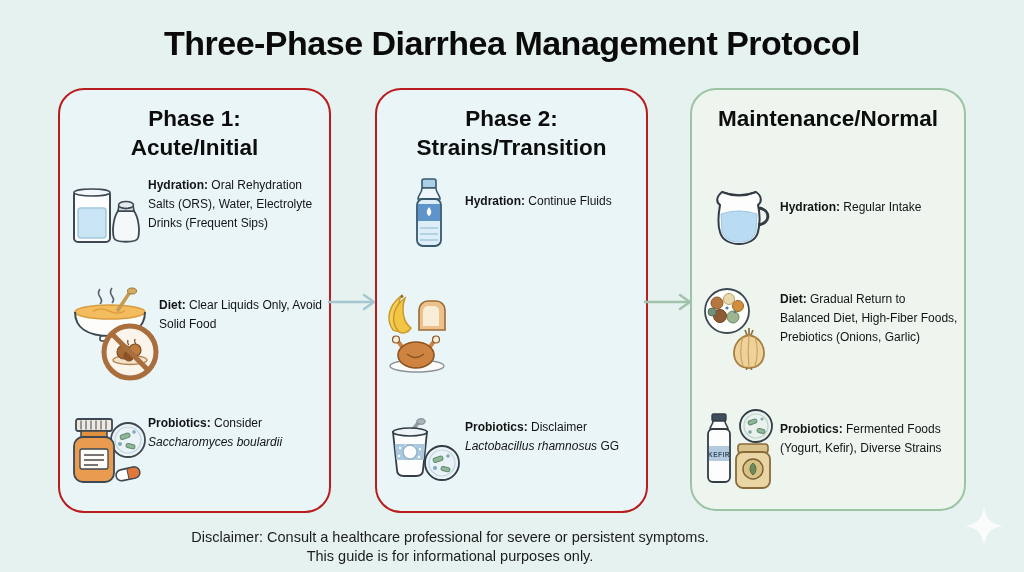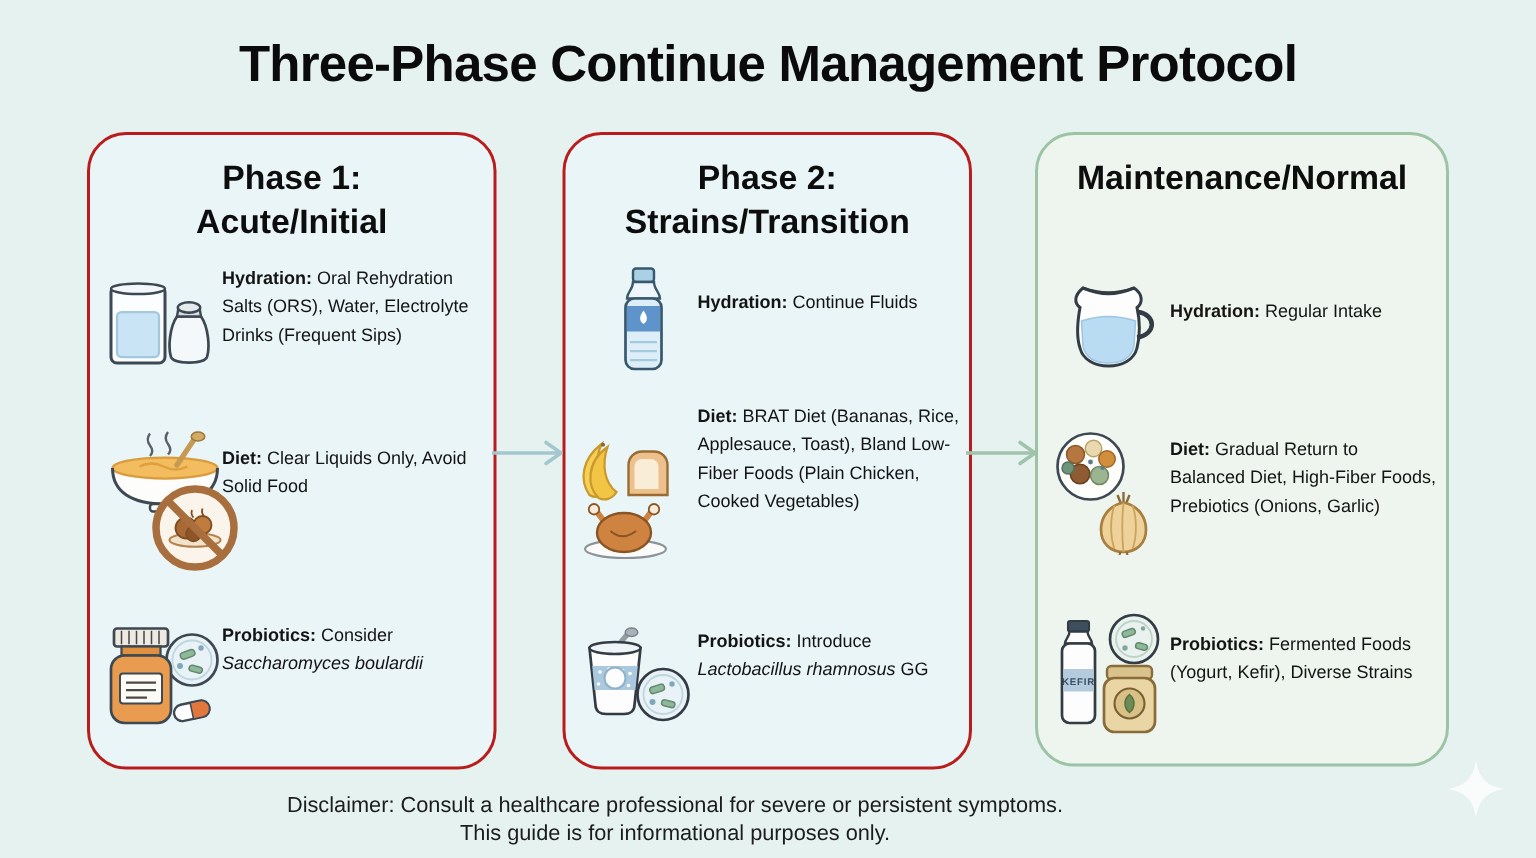--- a/index.html
+++ b/index.html
@@ -24,21 +24,21 @@
     margin-top:14px;text-align:center;font-size:22.5px;font-weight:700;
     line-height:29px;color:#0d0d0d;
   }
   .row{position:absolute;left:8px;display:flex;align-items:flex-start;width:258px;}
   .icon-box{width:74px;flex:0 0 74px;position:relative;}
   .txt{margin:0;font-size:12px;line-height:19px;width:182px;margin-left:6px;}
   .txt b{font-weight:700;}
   .txt em{font-style:italic;}
   
   #card1 .row1{top:86px;}  #card1 .row1 .icon-box svg{margin-top:8px;}
-  #card1 .row2{top:192px;} #card1 .row2 .txt{margin-top:14px;}
+  #card1 .row2{top:192px;gap:11px;} #card1 .row2 .txt{margin-top:14px;}
   #card1 .row2 .icon-box{height:108px;}
   #card1 .row3{top:318px;} #card1 .row3 .txt{margin-top:6px;}
   #card2 .row1{top:86px;}  #card2 .row1 .txt{margin-top:16px;}
   #card2 .row1 .icon-box svg{margin-left:26px;margin-top:2px;}
   #card2 .row2{top:172px;} #card2 .row2 .txt{margin-top:6px;}
   #card2 .row2 .icon-box svg{margin-top:26px;}
   #card2 .row3{top:320px;} #card2 .row3 .txt{margin-top:8px;}
   #card2 .row3 .icon-box svg{margin-top:8px;}
   #card3 .row1{top:92px;}  #card3 .row1 .txt{margin-top:16px;}
   #card3 .row1 .icon-box svg{margin-left:12px;margin-top:2px;}
@@ -50,21 +50,21 @@
   #arrow1{left:328px;} #arrow2{left:644px;}
   .disclaimer{
     position:absolute;top:528px;left:0;width:900px;text-align:center;
     font-size:14.5px;line-height:18.5px;color:#1c1c1c;
   }
   .sparkle{position:absolute;left:965px;top:507px;opacity:0.8;}
 </style>
 </head>
 <body>
 
-<div class="page-title">Three-Phase Continue Management Protocol</div>
+<div class="page-title">Three-Phase Diarrhea Management Protocol</div>
 
 <div class="card" id="card1">
   <div class="card-title">
     <div>Phase 1:</div>
     <div>Acute/Initial</div>
   </div>
 
   <div class="row row1">
     <div class="icon-box">
       <svg width="72" height="64" viewBox="0 0 72 64">
@@ -181,23 +181,20 @@
           <ellipse cx="30" cy="30" rx="27" ry="6" fill="#fbfbfa" stroke="#8b9298" stroke-width="1.4"></ellipse>
           <line x1="16" y1="12" x2="10" y2="4" stroke="#ce8440" stroke-width="4"></line>
           <line x1="42" y1="12" x2="48" y2="4" stroke="#ce8440" stroke-width="4"></line>
           <circle cx="9" cy="3.5" r="3.5" fill="#f6ecd9" stroke="#8a5424" stroke-width="1.2"></circle>
           <circle cx="49" cy="3.5" r="3.5" fill="#f6ecd9" stroke="#8a5424" stroke-width="1.2"></circle>
           <ellipse cx="29" cy="19" rx="18" ry="13" fill="#ce8440" stroke="#8a5424" stroke-width="1.6"></ellipse>
           <path d="M20,18 q8,7 17,0" stroke="#8a5424" stroke-width="1.3" fill="none"></path>
         </g>
       </svg>
     </div>
-    <p class="txt">
-      <b>Diet:</b><span> BRAT Diet (Bananas, Rice, Applesauce, Toast), Bland Low-Fiber Foods (Plain Chicken, Cooked Vegetables)</span><em></em><span></span>
-    </p>
   </div>
 
   <div class="row row3">
     <div class="icon-box">
       <svg width="76" height="64" viewBox="0 0 76 64">
         <line x1="34" y1="4" x2="23" y2="17" stroke="#949ca3" stroke-width="3.5" stroke-linecap="round"></line>
         <ellipse cx="36" cy="3.5" rx="4.2" ry="2.8" fill="#aab2b9" stroke="#7b848c" stroke-width="1"></ellipse>
         <path d="M8,14 L12,52 C12,56 15,58 19,58 L31,58 C35,58 38,56 38,52 L42,14 Z" fill="#fdfdfd" stroke="#333c44" stroke-width="1.8"></path>
         <path d="M9.8,26 L11.4,42 L38.6,42 L40.2,26 Z" fill="#abc9de"></path>
         <circle cx="15" cy="30" r="1.2" fill="#fff"></circle>
@@ -212,21 +209,21 @@
           <circle cx="57" cy="45" r="17" fill="#e9f2f6" stroke="#333c44" stroke-width="1.8"></circle>
           <circle cx="57" cy="45" r="13" fill="none" stroke="#bdd6e0" stroke-width="1.2"></circle>
           <rect x="48" y="39" width="10" height="4.5" rx="2.2" fill="#8fb89b" stroke="#628a6e" stroke-width="1" transform="rotate(-18 53 41)"></rect>
           <rect x="56" y="49" width="9" height="4" rx="2" fill="#8fb89b" stroke="#628a6e" stroke-width="1" transform="rotate(14 60 51)"></rect>
           <circle cx="50" cy="50" r="2" fill="#7fa8bd"></circle>
             <circle cx="63" cy="38" r="1.8" fill="#7fa8bd"></circle>
         </g>
       </svg>
     </div>
     <p class="txt">
-      <b>Probiotics:</b><span> Introduce </span><em>Lactobacillus rhamnosus</em><span> GG</span>
+      <b>Probiotics:</b><span> Disclaimer </span><em>Lactobacillus rhamnosus</em><span> GG</span>
     </p>
   </div>
 </div>
 
 <div class="card green" id="card3">
   <div class="card-title">
     <div>Maintenance/Normal</div>
   </div>
 
   <div class="row row1">

